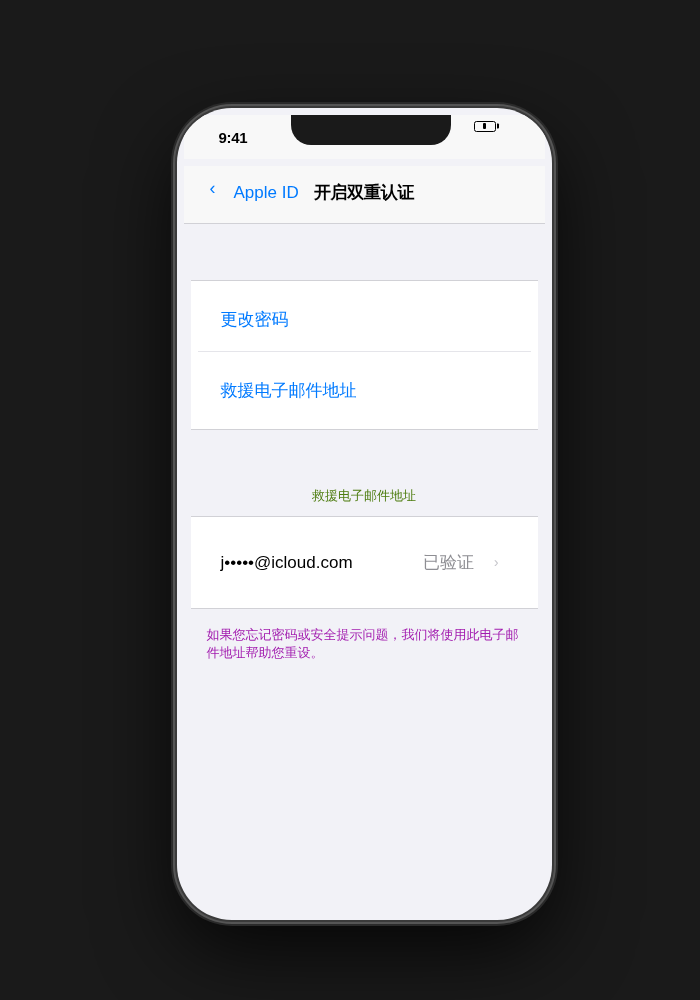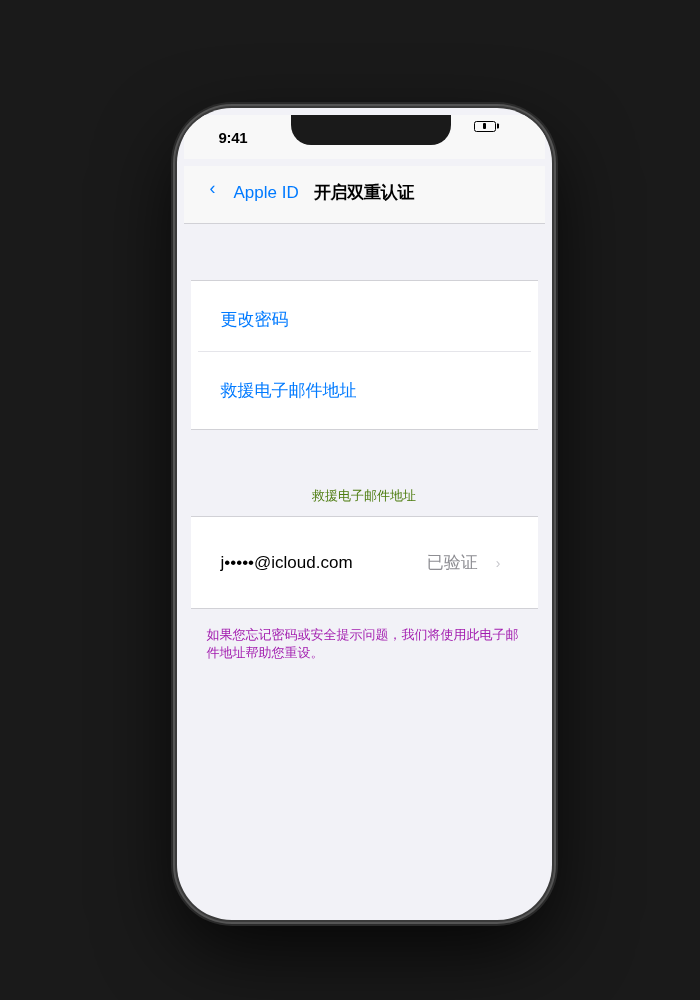--- a/index.html
+++ b/index.html
@@ -259,20 +259,21 @@
     .email-address {
       font-size: 17px;
       color: #000;
     }
 
     .verified-row {
       display: flex;
       align-items: center;
       gap: 4px;
       color: #8e8e93;
+      font-family: Liberation Mono, monospace;
     }
 
     .verified-text {
       font-size: 17px;
       color: #8e8e93;
     }
 
     .chevron-right {
       font-size: 14px;
       color: #c7c7cc;

